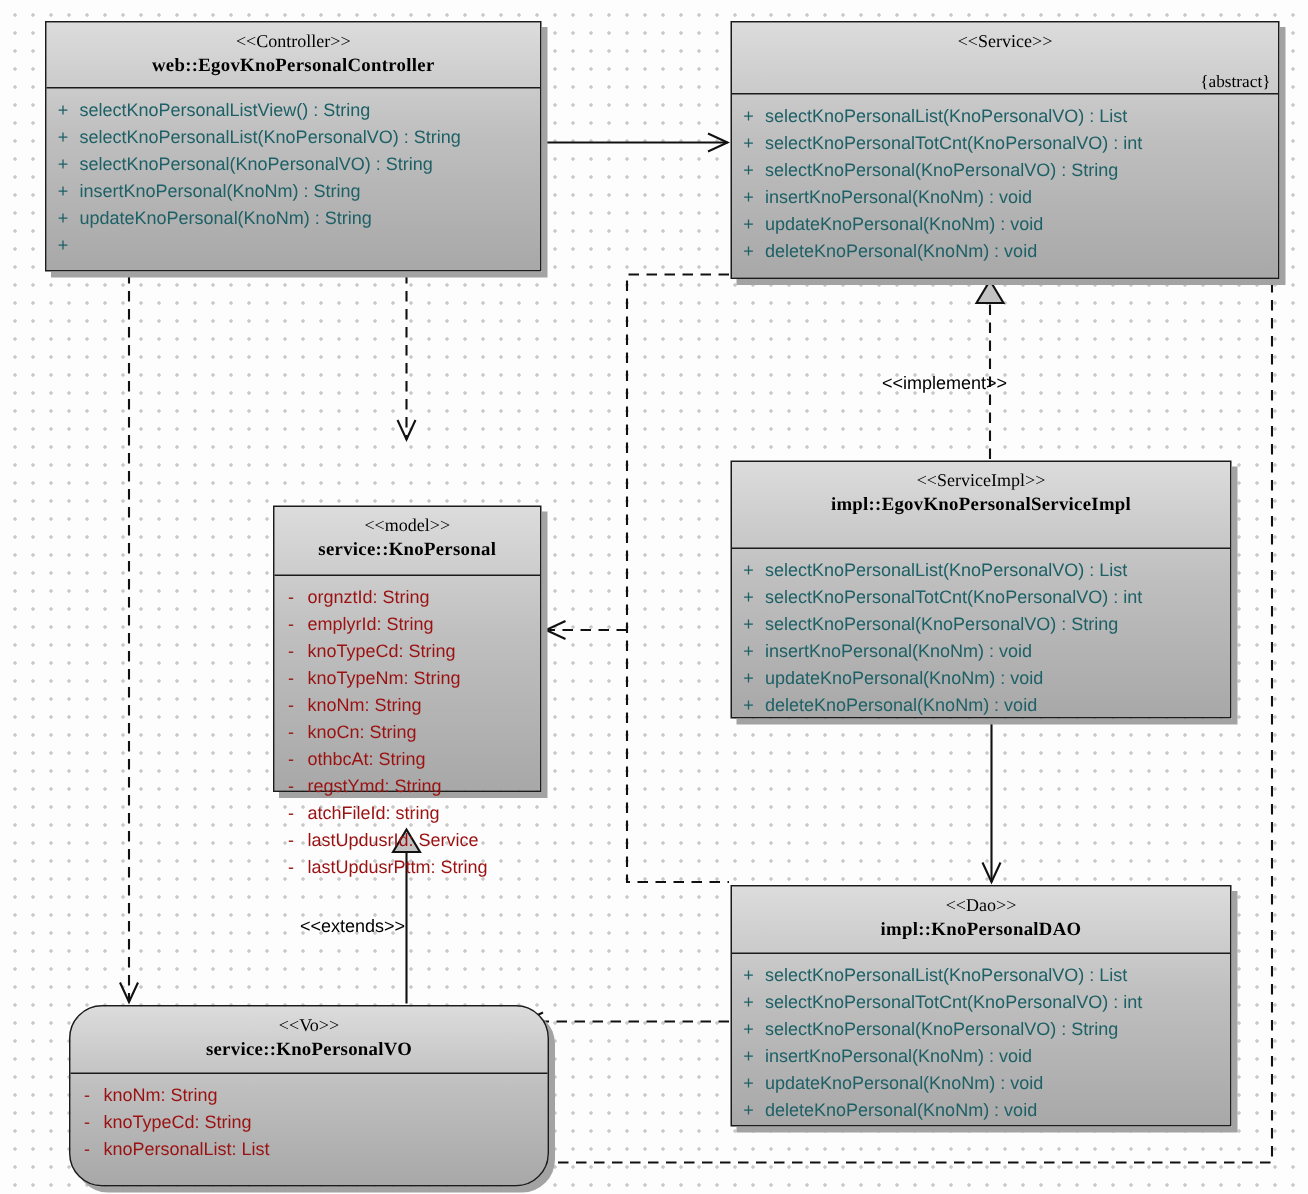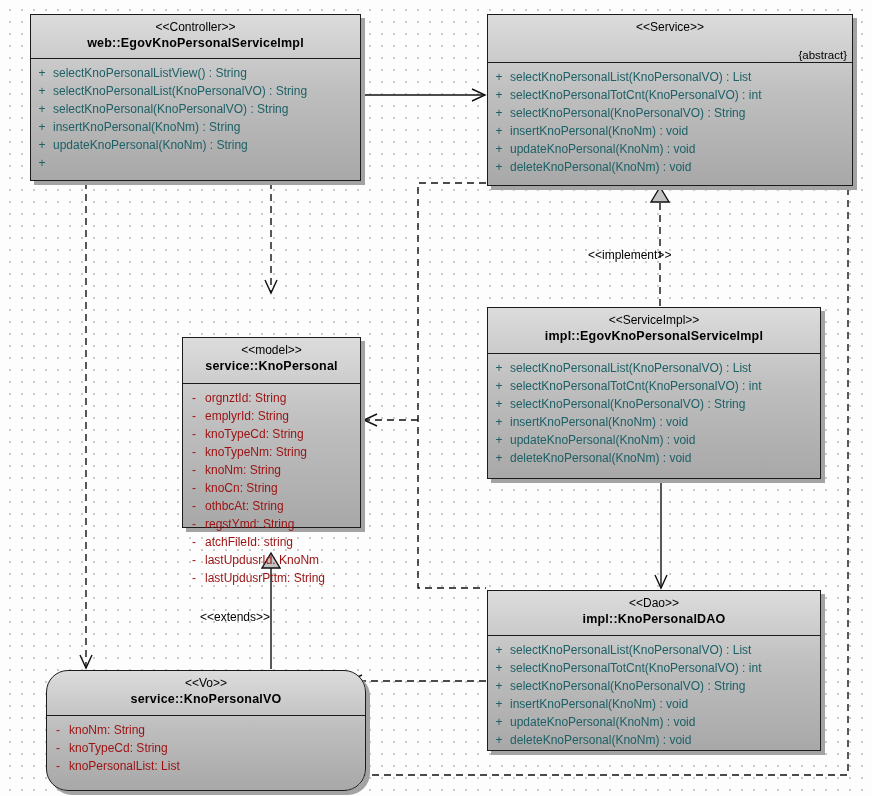--- a/index.html
+++ b/index.html
@@ -12,21 +12,21 @@
   }
   svg.wires{position:absolute;left:0;top:0;z-index:1;}
   .uml-box{
     position:absolute;z-index:2;box-sizing:border-box;
     border:1.4px solid #1b1b1b;
     background:linear-gradient(180deg,#dcdcdc 0%,#bfbfbf 45%,#a8a8a8 100%);
     box-shadow:4px 4px 0 #a3a3a3;
   }
   .box-header{
     box-sizing:border-box;position:relative;text-align:center;
-    border-bottom:1.4px solid #1b1b1b;padding-top:5px;
+    border-bottom:1.4px solid #1b1b1b;padding-top:5px;font-family:Liberation Serif, serif;
   }
   .stereotype{font-size:12px;color:#000;line-height:15px;}
   .class-name{font-size:12.5px;font-weight:bold;color:#000;line-height:16px;letter-spacing:.2px;}
   .abstract-tag{position:absolute;right:5px;bottom:1px;font-size:11.5px;color:#000;text-align:center;}
   .box-members{box-sizing:border-box;padding-top:5px;overflow:hidden;}
   .member{display:flex;font-size:12px;line-height:18px;white-space:nowrap;}
   .member .vis{flex:0 0 22px;text-align:center;}
   .teal .member{color:var(--method-color,#1d6066);}
   .red .member{color:var(--attr-color,#9b1111);}
   .edge-label{
@@ -84,21 +84,21 @@
     </g>
 
     <g>
       <path d="M848,188 L848,775 L349,775" fill="none" stroke="#111" stroke-width="1.4" stroke-dasharray="7 5" marker-end="url(#arrowOpen)"></path>
     </g>
   </svg>
 
   <div class="uml-box teal" style="left:30px;top:14px;width:331px;height:167px;">
     <div class="box-header" style="height:44px;">
       <div class="stereotype">&lt;&lt;Controller&gt;&gt;</div>
-      <div class="class-name">web::EgovKnoPersonalServiceImpl</div>
+      <div class="class-name">web::EgovKnoPersonalController</div>
     </div>
     <div class="box-members">
         <div class="member">
           <span class="vis">+</span>
           <span class="txt">selectKnoPersonalListView() : String</span>
         </div>
         <div class="member">
           <span class="vis">+</span>
           <span class="txt">selectKnoPersonalList(KnoPersonalVO) : String</span>
         </div>
@@ -190,31 +190,31 @@
         <div class="member">
           <span class="vis">-</span>
           <span class="txt">regstYmd: String</span>
         </div>
         <div class="member">
           <span class="vis">-</span>
           <span class="txt">atchFileId: string</span>
         </div>
         <div class="member">
           <span class="vis">-</span>
-          <span class="txt">lastUpdusrId: KnoNm</span>
+          <span class="txt">lastUpdusrId: Service</span>
         </div>
         <div class="member">
           <span class="vis">-</span>
           <span class="txt">lastUpdusrPttm: String</span>
         </div>
       </div>
   </div>
 
   <div class="uml-box teal" style="left:487px;top:307px;width:334px;height:172px;">
-    <div class="box-header" style="height:46px;">
+    <div class="box-header" style="height:58px;">
       <div class="stereotype">&lt;&lt;ServiceImpl&gt;&gt;</div>
       <div class="class-name">impl::EgovKnoPersonalServiceImpl</div>
     </div>
     <div class="box-members">
         <div class="member">
           <span class="vis">+</span>
           <span class="txt">selectKnoPersonalList(KnoPersonalVO) : List</span>
         </div>
         <div class="member">
           <span class="vis">+</span>

